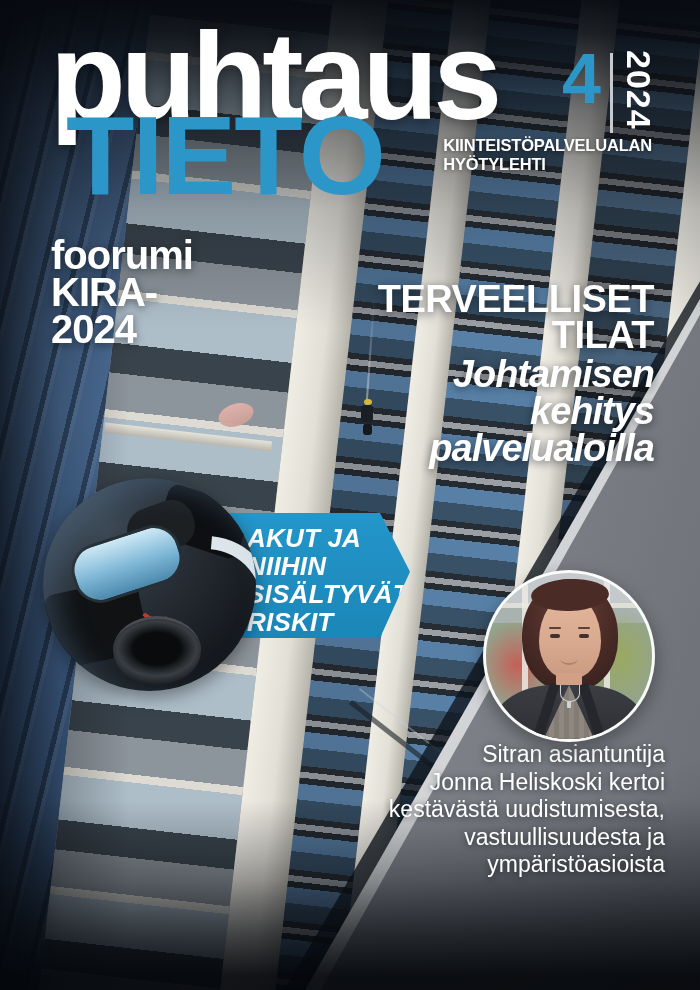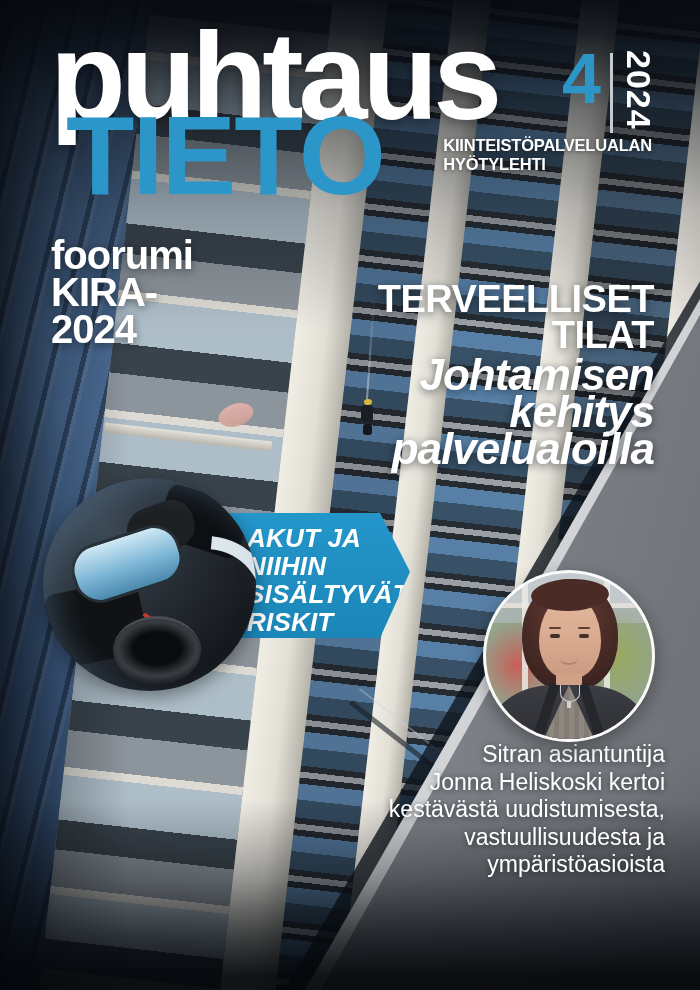--- a/index.html
+++ b/index.html
@@ -67,21 +67,21 @@
   .issue-num{left:562px;top:44px;font-size:70px;line-height:1;font-weight:800;color:#2d96c8;z-index:4;}
   .issue-divider{left:610px;top:53px;width:3px;height:80px;background:#c6c9cd;z-index:4;}
   .issue-year{left:656px;top:50px;font-size:34px;font-weight:800;color:#fff;letter-spacing:1px;
     transform:rotate(90deg);transform-origin:0 0;line-height:1;z-index:4;}
   .tagline{right:48px;top:136px;text-align:left;font-size:16.5px;line-height:19px;font-weight:800;
     color:#fff;letter-spacing:-.2px;z-index:4;text-shadow:0 1px 4px rgba(0,0,0,.5);}
   
   .headline{color:#fff;font-weight:800;text-shadow:0 2px 8px rgba(10,15,20,.55);z-index:6;}
   .kira{left:51px;top:237px;font-size:40px;line-height:37px;letter-spacing:-1px;}
   .healthy{right:46px;top:241px;text-align:right;font-size:38px;line-height:36px;letter-spacing:-.5px;margin-top:40px;}
-  .leadership{right:46px;top:356px;text-align:right;font-size:44px;line-height:37px;
+  .leadership{right:46px;top:356px;text-align:right;font-size:38px;line-height:37px;
     font-style:italic;letter-spacing:-1px;}
   .vr{left:49px;top:731px;font-size:35px;line-height:32px;font-style:italic;letter-spacing:-1.5px;}
   .sitra{right:35px;top:741px;text-align:right;font-size:23px;line-height:27.5px;font-weight:400;
     color:#fff;z-index:6;text-shadow:0 1px 6px rgba(10,15,20,.6);}
   
   .banner-arrow{left:210px;top:513px;width:200px;height:125px;z-index:7;
     background:linear-gradient(180deg,#2496ca,#1b86b8);
     clip-path:polygon(0 0,85% 0,100% 47%,85% 100%,0 100%);}
   .banner-arrow .txt{padding:11px 0 0 37px;font-size:26px;line-height:28px;font-weight:800;
     color:#fff;letter-spacing:.2px;font-style:italic;}

